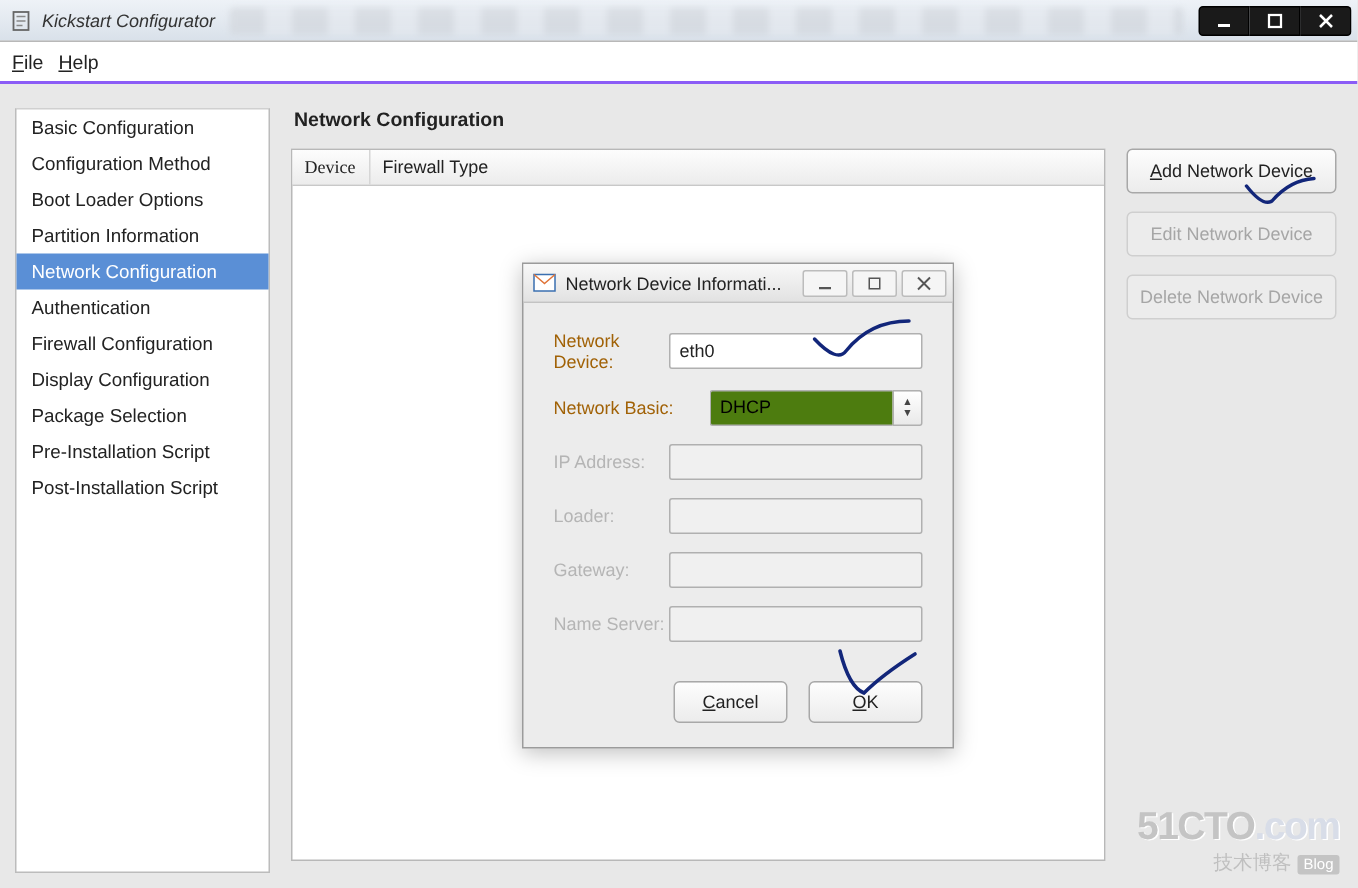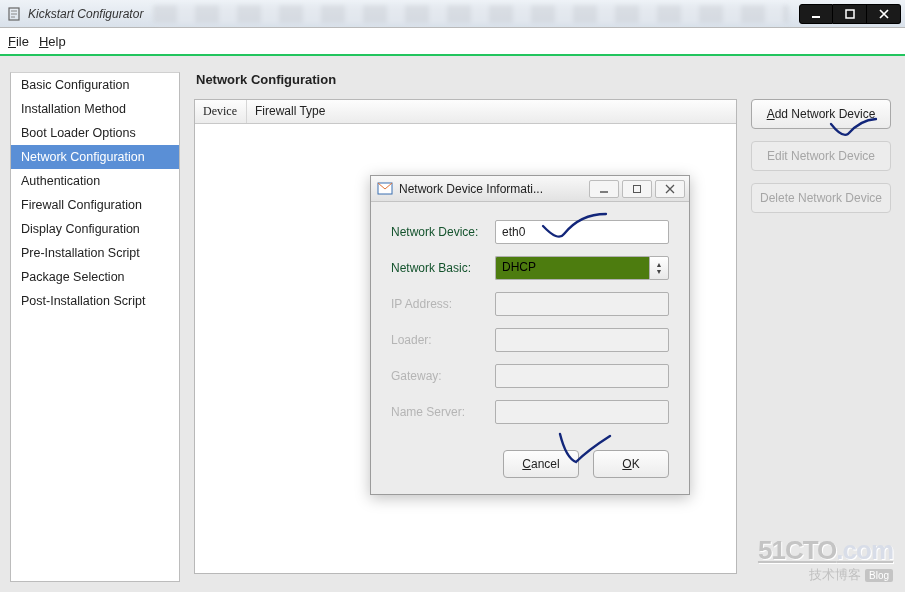--- a/index.html
+++ b/index.html
@@ -11,21 +11,21 @@
   .titlebar .title { font-size:12px; color:#333; flex:0 0 auto; }
   .blur-strip { flex:1; height:18px; margin:0 10px; background: repeating-linear-gradient(90deg,#d0d4da 0 24px,#e4e8ee 24px 42px); filter: blur(2px); border-radius:3px; opacity:.6; }
   .winbtns { display:flex; gap:0; }
   .winbtn { width:34px; height:20px; background:#1a1a1a; border:1px solid #000; display:flex; align-items:center; justify-content:center; }
   .winbtn + .winbtn { border-left:none; }
   .winbtn svg { width:14px; height:14px; }
   .winbtn:first-child{border-top-left-radius:3px;border-bottom-left-radius:3px;}
   .winbtn:last-child{border-top-right-radius:3px;border-bottom-right-radius:3px;}
 
   
-  .menubar { height:28px; background:#fff; border-bottom:2px solid #22c55e; display:flex; align-items:center; padding:0 8px; gap:10px; }
+  .menubar { height:28px; background:#fff; border-bottom:2px solid #8b5cf6; display:flex; align-items:center; padding:0 8px; gap:10px; }
   .menubar .mi { font-size:13px; color:#222; cursor:default; }
   .underline-letter { text-decoration:underline; }
 
   
   .main { display:flex; height: calc(592px - 28px - 28px); background:#e8e8e8; padding:16px 14px 10px 10px; gap:14px; }
 
   .sidebar { width:170px; background:#fff; border:1px solid #bcbcbc; border-top:1px solid #d0d0d0; }
   .side-item { font-size:12.5px; color:#222; padding:5px 10px; white-space:nowrap; cursor:default; }
   .side-item.selected { background:#5a8fd6; color:#fff; }
 
@@ -38,48 +38,48 @@
   .th { font-size:12px; color:#222; padding:4px 8px; border-right:1px solid #d6d6d6; }
   .th.dev { width:52px;font-family:Liberation Serif, serif; }
   .th.nt { flex:1; border-right:none; }
 
   .right-buttons { width:140px; display:flex; flex-direction:column; gap:12px; }
   .btn { height:30px; border:1px solid #a8a8a8; background:linear-gradient(#fdfdfd,#ececec); border-radius:4px; font-size:12px; display:flex; align-items:center; justify-content:center; color:#222; }
   .btn.disabled { color:#a6a6a6; border-color:#cfcfcf; background:#ececec; }
   .btn .ul { text-decoration:underline; }
 
   
-  .dialog { position:absolute; left:370px; top:175px; width:320px; border:1px solid #9b9b9b; background:#ececec; box-shadow:0 3px 14px rgba(0,0,0,.25); }
+  .dialog { position:absolute; left:348px; top:175px; width:288px; border:1px solid #9b9b9b; background:#ececec; box-shadow:0 3px 14px rgba(0,0,0,.25); }
   .dlg-title { height:26px; display:flex; align-items:center; background:linear-gradient(#f8f8f8,#e2e2e2); border-bottom:1px solid #c3c3c3; padding:0 4px 0 6px; }
   .dlg-ico { width:16px; height:16px; margin-right:6px; display:flex; align-items:center; justify-content:center;}
   .dlg-txt { font-size:12px; color:#222; flex:1; white-space:nowrap; overflow:hidden; text-overflow:ellipsis; }
   .dlg-btns { display:flex; }
   .dlg-btn { width:30px; height:18px; border:1px solid #bcbcbc; background:#f5f5f5; border-radius:2px; margin-left:3px; display:flex; align-items:center; justify-content:center; }
   .dlg-btn svg{width:12px;height:12px;}
 
   .dlg-body { padding:18px 20px 14px 20px; }
   .form-row { display:flex; align-items:center; margin-bottom:12px; }
-  .form-row label { width:104px; font-size:12px; color:#14532d; }
+  .form-row label { width:104px; font-size:12px; color:#a16207; }
   .form-row.disabled label { color:#b5b5b5; }
   .field { flex:1; height:24px; border:1px solid #b0b0b0; background:#fff; border-radius:2px; font-size:12px; padding:2px 6px; color:#222; }
   .field:disabled { background:#f0f0f0; color:#aaa; }
   .select-wrap { flex:1; display:flex; }
   .select-val { flex:1; height:24px; border:1px solid #b0b0b0; border-right:none; background:#4d7c0f; border-radius:2px 0 0 2px; padding:3px 6px; font-size:12px; }
   .select-btn { width:20px; height:24px; border:1px solid #b0b0b0; border-radius:0 2px 2px 0; background:linear-gradient(#fff,#e9e9e9); display:flex;flex-direction:column;align-items:center;justify-content:center;gap:1px;}
   .select-btn .tri{font-size:7px;line-height:6px;color:#444;}
 
   .dlg-foot { display:flex; justify-content:flex-end; gap:14px; padding:8px 20px 16px;}
   .dlg-foot .btn { width:76px; height:28px; }
 
   
   .scribble { position:absolute; pointer-events:none; }
 
   
   .wm { position:absolute; right:12px; bottom:8px; text-align:right; color:#b6b6b6; font-family:Arial; }
-  .wm .big { font-size:26px; font-weight:900; letter-spacing:-1px; color:#c4c4c4; text-shadow:1px 1px 0 #fff;text-decoration:underline;}
+  .wm .big { font-size:26px; font-weight:900; letter-spacing:-1px; color:#c4c4c4; text-shadow:1px 1px 0 #fff;}
   .wm .dot{color:#d8dde8;}
   .wm .sub {font-size:13px; color:#c0c0c0;}
   .wm .blog{display:inline-block;background:#c4c4c4;color:#fff;font-size:10px;padding:1px 4px;border-radius:2px;margin-left:4px;}
 </style>
 </head>
 <body>
 
 <div class="titlebar">
   <span class="icon">
     <svg viewBox="0 0 16 16">
@@ -109,28 +109,29 @@
 </div>
 
 <div class="menubar">
   <span class="mi"><span class="underline-letter">F</span><span>ile</span></span>
   <span class="mi"><span class="underline-letter">H</span><span>elp</span></span>
 </div>
 
 <div class="main">
   <div class="sidebar">
     <div class="side-item">Basic Configuration</div>
-    <div class="side-item">Installation Method</div>
+    <div class="side-item">Configuration Method</div>
     <div class="side-item">Boot Loader Options</div>
+    <div class="side-item">Partition Information</div>
     <div class="side-item selected">Network Configuration</div>
     <div class="side-item">Authentication</div>
     <div class="side-item">Firewall Configuration</div>
     <div class="side-item">Display Configuration</div>
+    <div class="side-item">Package Selection</div>
     <div class="side-item">Pre-Installation Script</div>
-    <div class="side-item">Package Selection</div>
     <div class="side-item">Post-Installation Script</div>
   </div>
 
   <div class="content">
     <div class="content-title">Network Configuration</div>
     <div class="panel-row">
       <div class="table-frame">
         <div class="table-header">
           <div class="th dev">Device</div>
           <div class="th nt">Firewall Type</div>

